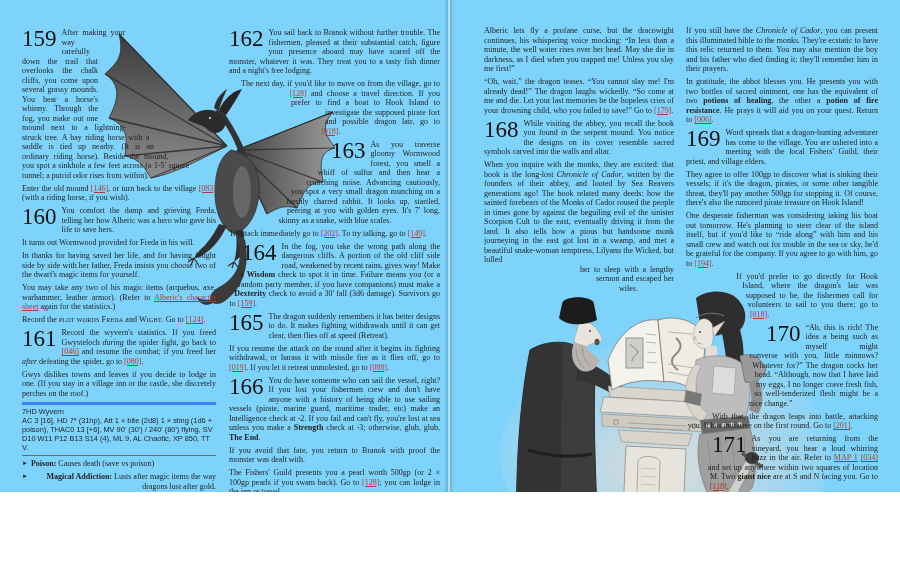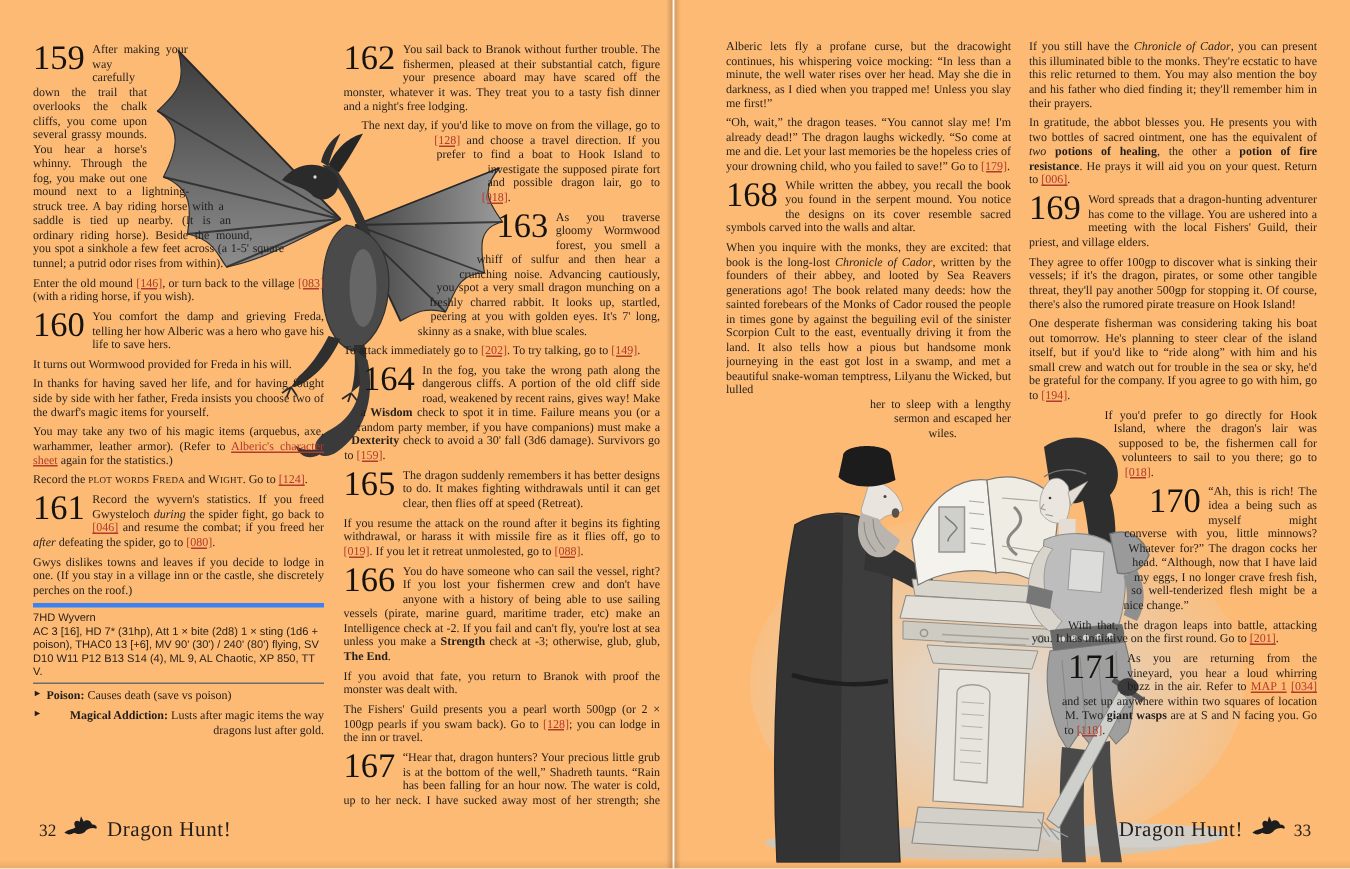--- a/index.html
+++ b/index.html
@@ -1,16 +1,16 @@
 <!DOCTYPE html>
 <html><head>
 <meta charset="utf-8">
 <style>
   html,body{margin:0;padding:0;background:#ffffff;}
-  .spread{position:relative;width:900px;height:579px;background:#fdba74;overflow:hidden;
+  .spread{position:relative;width:900px;height:492px;background:#7dd3fc;overflow:hidden;
           font-family:"Liberation Serif",serif;color:#211e1b;text-decoration:underline;}
   .gutter{position:absolute;left:444px;top:0;width:10px;height:579px;
           background:linear-gradient(90deg,rgba(0,0,0,0) 0%,rgba(0,0,0,.16) 38%,rgba(255,255,255,.9) 50%,rgba(0,0,0,.14) 62%,rgba(0,0,0,0) 100%);}
   .bottom-shade{position:absolute;left:0;top:573px;width:900px;height:6px;
           background:linear-gradient(180deg,rgba(0,0,0,0),rgba(0,0,0,.08));}
   .col{position:absolute;font-size:8px;line-height:9.5px;text-align:justify;z-index:2;overflow:hidden;}
   #col1{left:22px;top:26px;width:194px;height:512px;}
   #col2{left:229px;top:26px;width:211px;height:512px;}
   #col3{left:484px;top:26px;width:190px;height:300px;}
   #col4{left:686px;top:26px;width:192px;height:515px;}
@@ -233,21 +233,21 @@
     </div>
     <div class="sec">
       <p class="p"><span class="num">167</span><span>“Hear that, dragon hunters? Your precious little grub is at the bottom of the well,” Shadreth taunts. “Rain has been falling for an hour now. The water is cold, up to her neck. I have sucked away most of her strength; she cannot swim.”</span></p>
     </div>
   </div>
 
   <div id="col3" class="col">
     <p class="p">Alberic lets fly a profane curse, but the dracowight continues, his whispering voice mocking: “In less than a minute, the well water rises over her head. May she die in darkness, as I died when you trapped me! Unless you slay me first!”</p>
     <p class="p">“Oh, wait,” the dragon teases. “You cannot slay me! I'm already dead!” The dragon laughs wickedly. “So come at me and die. Let your last memories be the hopeless cries of your drowning child, who you failed to save!” Go to <span class="lnk">[179]</span>.</p>
     <div class="sec">
-      <p class="p"><span class="num">168</span><span>While written the abbey, you recall the book you found in the serpent mound. You notice the designs on its cover resemble sacred symbols carved into the walls and altar.</span></p>
+      <p class="p"><span class="num">168</span><span>While visiting the abbey, you recall the book you found in the serpent mound. You notice the designs on its cover resemble sacred symbols carved into the walls and altar.</span></p>
       <p class="p" style="margin-bottom:0;">When you inquire with the monks, they are excited: that book is the long-lost <span class="it">Chronicle of Cador</span>, written by the founders of their abbey, and looted by Sea Reavers generations ago! The book related many deeds: how the sainted forebears of the Monks of Cador roused the people in times gone by against the beguiling evil of the sinister Scorpion Cult to the east, eventually driving it from the land. It also tells how a pious but handsome monk journeying in the east got lost in a swamp, and met a beautiful snake-woman temptress, Lilyanu the Wicked, but lulled</p>
       <div class="flmonk"></div>
       <p class="p">her to sleep with a lengthy sermon and escaped her wiles.</p>
     </div>
   </div>
 
   <div id="col4" class="col">
     <p class="p">If you still have the <span class="it">Chronicle of Cador</span>, you can present this illuminated bible to the monks. They're ecstatic to have this relic returned to them. You may also mention the boy and his father who died finding it; they'll remember him in their prayers.</p>
     <p class="p">In gratitude, the abbot blesses you. He presents you with two bottles of sacred ointment, one has the equivalent of <span class="it">two</span> <span class="bd">potions of healing</span>, the other a <span class="bd">potion of fire resistance</span>. He prays it will aid you on your quest. Return to <span class="lnk">[006]</span>.</p>
     <div class="sec">
@@ -256,21 +256,21 @@
       <p class="p">One desperate fisherman was considering taking his boat out tomorrow. He's planning to steer clear of the island itself, but if you'd like to “ride along” with him and his small crew and watch out for trouble in the sea or sky, he'd be grateful for the company. If you agree to go with him, go to <span class="lnk">[194]</span>.</p>
       <div class="flelf"></div>
       <p class="p">If you'd prefer to go directly for Hook Island, where the dragon's lair was supposed to be, the fishermen call for volunteers to sail to you there; go to <span class="lnk">[018]</span>.</p>
     </div>
     <div class="sec">
       <p class="p"><span class="num">170</span><span>“Ah, this is rich! The idea a being such as myself might converse with you, little minnows? Whatever for?” The dragon cocks her head. “Although, now that I have laid my eggs, I no longer crave fresh fish, so well-tenderized flesh might be a nice change.”</span></p>
       <p class="p">With that, the dragon leaps into battle, attacking you. It has initiative on the first round. Go to <span class="lnk">[201]</span>.</p>
     </div>
     <div class="flelf2"></div>
     <div class="sec">
-      <p class="p"><span class="num">171</span><span>As you are returning from the vineyard, you hear a loud whirring buzz in the air. Refer to <span class="lnk">MAP 1</span> <span class="lnk">[034]</span> and set up anywhere within two squares of location M. Two <span class="bd">giant wasps</span> are at S and N facing you. Go to <span class="lnk">[118]</span>.</span></p>
+      <p class="p"><span class="num">171</span><span>As you are returning from the vineyard, you hear a loud whirring buzz in the air. Refer to <span class="lnk">MAP 1</span> <span class="lnk">[034]</span> and set up anywhere within two squares of location M. Two <span class="bd">giant nice</span> are at S and N facing you. Go to <span class="lnk">[118]</span>.</span></p>
     </div>
   </div>
 
   <div id="footL" class="foot">
     <span>32</span>
     <span class="fglyph">
       <svg width="24" height="15" viewBox="0 0 26 16">
           <path d="M1,12 C4,9 7,10 9,8 C7,5 9,2 12,4 L13,0 L15,4 C17,2 20,3 21,6 C24,6 25,8 24,9 C21,8 19,9 17,10 C14,14 10,13 8,12 C5,14 3,13 1,12 Z" fill="#1d1d1d"></path>
         </svg>
     </span>

